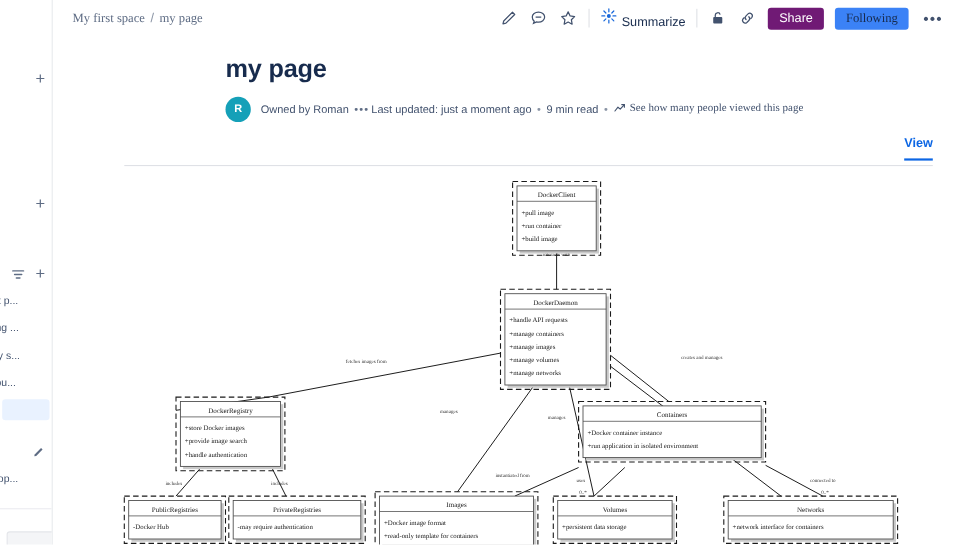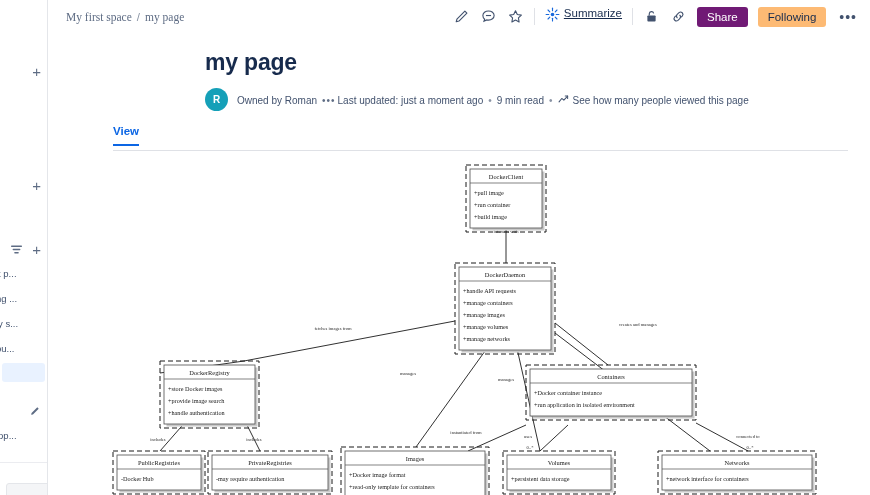--- a/index.html
+++ b/index.html
@@ -56,54 +56,54 @@
   .bc-link { cursor:pointer;font-family:Liberation Serif, serif; }
   .bc-sep { color:#8993a4; }
   #topactions {
     margin-left:auto; margin-right:10px;
     display:flex; align-items:center; gap:10px;
   }
   .ticon { width:17px; height:17px; color:#42526e; cursor:pointer;
            display:flex; align-items:center; justify-content:center; }
   .ticon svg { width:15px; height:15px; }
   .tdiv { width:1px; height:17px; background:#dfe1e6; }
-  #summarize { display:flex; align-items:flex-start; gap:4px; cursor:pointer;text-decoration:underline; }
+  #summarize { display:flex; align-items:flex-end; gap:4px; cursor:pointer; }
   #summarize .slabel { font-size:11.5px; color:#172b4d; }
   .btn {
     font-size:11.5px; border:none; border-radius:3px;
     padding:4px 10px; cursor:pointer; font-family:inherit;
   }
   #share-button { background:#701a75; color:#fff; }
-  #following-button { background:#fdba74; color:#172b4d; }
+  #following-button { background:#3b82f6; color:#172b4d;font-family:Liberation Serif, serif; }
   #more-button { color:#42526e; font-size:14px; letter-spacing:1px; cursor:pointer; padding:0 3px; }
 
   
   #content { position:absolute; left:48px; top:33px; right:0; bottom:0; background:#fff; }
   #page-title {
     position:absolute; left:157px; top:16px;
     font-size:23px; font-weight:600; color:#172b4d; letter-spacing:-0.2px;
   }
   #byline { position:absolute; left:157px; top:55px; display:flex; gap:9px; }
   #avatar {
     width:23px; height:23px; border-radius:50%;
     background:#15a0b8; color:#fff; font-size:10px; font-weight:600;
     display:flex; align-items:center; justify-content:center; flex:none;
   }
   .bl-rows { display:flex; flex-direction:row; gap:2px; padding-top:1px; }
   .bl-row1 { font-size:10px; color:#42526e; display:flex; align-items:center; gap:5px; }
   .bl-dots { color:#5e6c84; letter-spacing:1px; cursor:pointer; font-size:10px; }
   .bl-row2 { font-size:10px; color:#42526e; display:flex; align-items:center; gap:5px; white-space:nowrap; }
   .bl-dot { color:#8993a4; }
-  .bl-views { display:flex; align-items:center; gap:4px; cursor:pointer; }
+  .bl-views { display:flex; align-items:flex-start; gap:4px; cursor:pointer;font-family:Liberation Serif, serif; }
   .bl-views svg { width:11px; height:11px; }
 
   
   #tabs {
     position:absolute; left:65px; top:92px; right:22px; height:26px;
-    border-bottom:1px solid #dfe1e6; display:flex; gap:18px; align-items:flex-start;
+    border-bottom:1px solid #dfe1e6; display:flex; gap:18px; align-items:flex-start;justify-content:flex-end;
   }
   .tab { font-size:11.5px; color:#42526e; padding-bottom:7px; cursor:pointer; }
   .tab.active { color:#0c66e4; font-weight:600; border-bottom:2px solid #0c66e4; }
 
   
   #diagram { position:absolute; left:0; top:120px; right:0; bottom:0; overflow:hidden; }
   #diagram svg { display:block; }
 
   .uml-title { font-family:"Liberation Serif", serif; font-size:6.4px; fill:#1a1a1a; text-anchor:middle; }
   .uml-attr  { font-family:"Liberation Serif", serif; font-size:6.2px; fill:#1a1a1a; }

